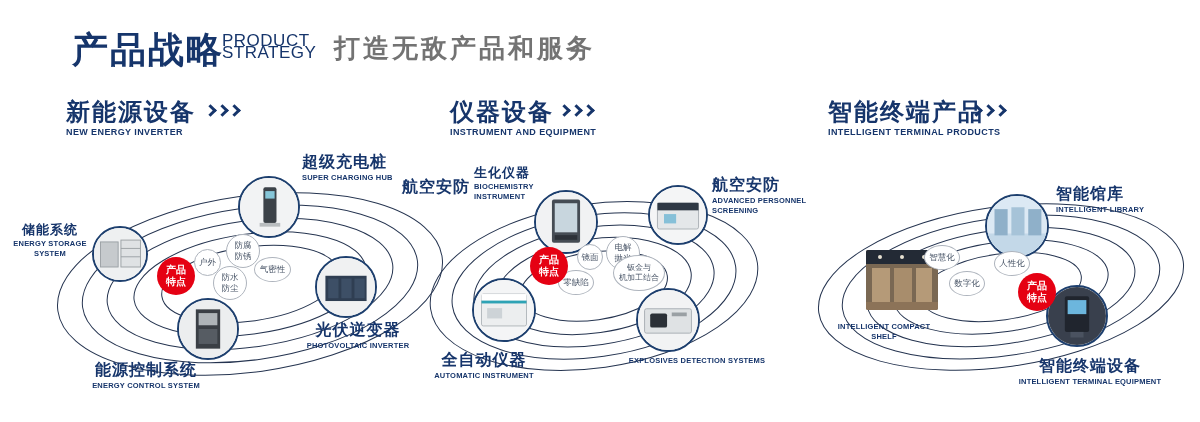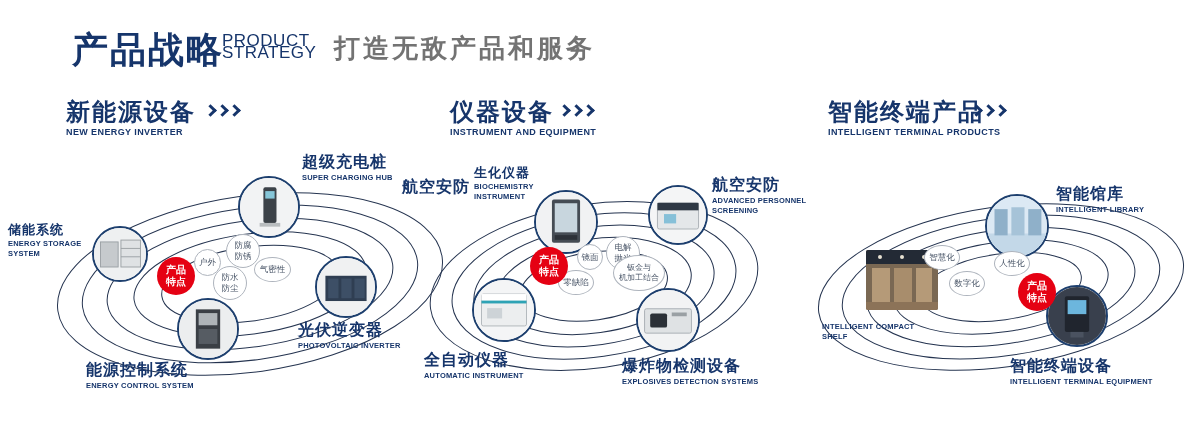--- a/index.html
+++ b/index.html
@@ -16,21 +16,21 @@
 .orbit{position:absolute;overflow:visible;z-index:1}
 .node{position:absolute;border-radius:50%;border:2px solid #1d3f6e;background:#fff;overflow:hidden;z-index:3}
 .node svg{display:block;width:100%;height:100%}
 .photo{position:absolute;overflow:hidden;border-radius:2px;z-index:3}
 .photo svg{display:block;width:100%;height:100%}
 .badge{position:absolute;width:38px;height:38px;border-radius:50%;background:#e50113;color:#fff;font-size:10px;font-weight:700;line-height:1.25;display:flex;align-items:center;justify-content:center;text-align:center;white-space:pre-line;z-index:5}
 .bubble{position:absolute;background:#fff;border:1px solid #aeb4bd;border-radius:50%;color:#4a5668;font-size:8.5px;line-height:1.25;display:flex;align-items:center;justify-content:center;text-align:center;white-space:pre-line;z-index:4}
 .plabel{position:absolute;z-index:6}
 .pname{font-size:16px;font-weight:700;letter-spacing:1px;color:#16356b}
 .pen{font-size:7.5px;font-weight:700;letter-spacing:.2px;line-height:1.35;white-space:pre-line;color:#16356b}
-.tc{}
+.tc{text-align:center}
 .tl{text-align:left}
 </style>
 </head>
 <body>
 
 <div class="abs zh-title" style="left:72px;top:26px">产品战略</div>
 <div class="abs en-stack" style="left:222px;top:35px">PRODUCT
 STRATEGY</div>
 <div class="abs slogan" style="left:334px;top:31px">打造无敌产品和服务</div>
 
@@ -198,21 +198,20 @@
 
 <div class="node" style="left:636px;top:288px;width:64px;height:64px">
   <svg viewBox="0 0 64 64">
     <rect width="64" height="64" fill="#f2f3f4"></rect>
     <rect x="7" y="20" width="50" height="26" rx="2" fill="#dfe2e4" stroke="#a8aeb3"></rect>
     <rect x="13" y="25" width="18" height="15" rx="2" fill="#2b3037"></rect>
     <rect x="36" y="24" width="16" height="4" fill="#9aa0a4"></rect>
   </svg>
 </div>
 <div class="plabel tc" style="left:622px;top:356px;width:150px">
-  <div class="pname">爆炸物检测设备</div>
   <div class="pen">EXPLOSIVES DETECTION SYSTEMS</div>
 </div>
 
 <div class="badge" style="left:530px;top:247px">产品
 特点</div>
 <div class="bubble" style="left:577px;top:244px;width:26px;height:26px">镜面</div>
 <div class="bubble" style="left:606px;top:236px;width:34px;height:34px">电解
 抛光</div>
 <div class="bubble" style="left:558px;top:270px;width:36px;height:25px">零缺陷</div>
 <div class="bubble" style="left:613px;top:255px;width:52px;height:36px;font-size:8px">钣金与

